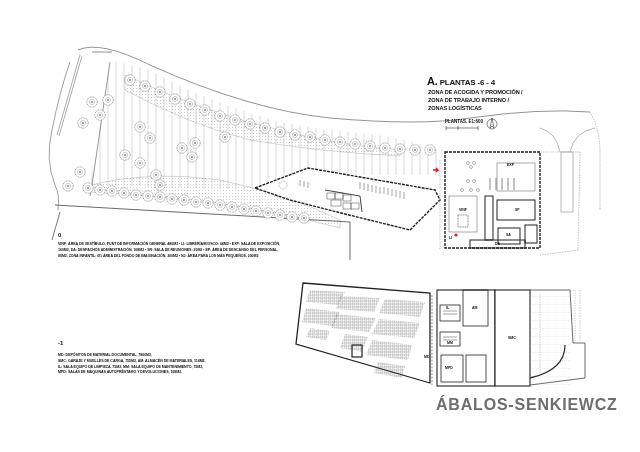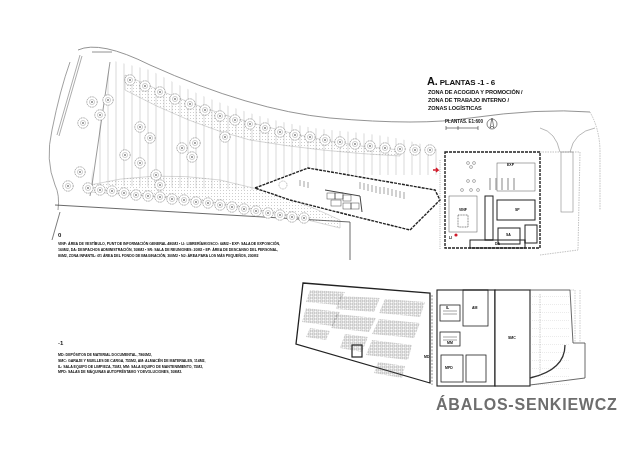--- a/index.html
+++ b/index.html
@@ -241,21 +241,21 @@
       <line x1="478" y1="126" x2="478" y2="130" stroke="#333" stroke-width="0.6"></line>
     </g>
     <g>
       <circle cx="492" cy="124" r="5" fill="none" stroke="#333" stroke-width="0.6"></circle>
       <path d="M492 118 L490 128 L492 126 L494 128 Z" fill="none" stroke="#333" stroke-width="0.6"></path>
     </g>
   </svg>
 
   <div class="abs title-a">
     <span class="big">A.</span>
-    <span>PLANTAS -1 - 6</span>
+    <span>PLANTAS -6 - 4</span>
   </div>
   <div class="abs title-lines">
     <div>ZONA DE ACOGIDA Y PROMOCIÓN /</div>
     <div>ZONA DE TRABAJO INTERNO /</div>
     <div>ZONAS LOGÍSTICAS</div>
   </div>
   <div class="abs scale-label">PLANTAS. E1:600</div>
 
   <div class="abs level-label" style="left:58px;top:232px;">0</div>
   <div class="abs legend" style="left:58px;top:242px;">

